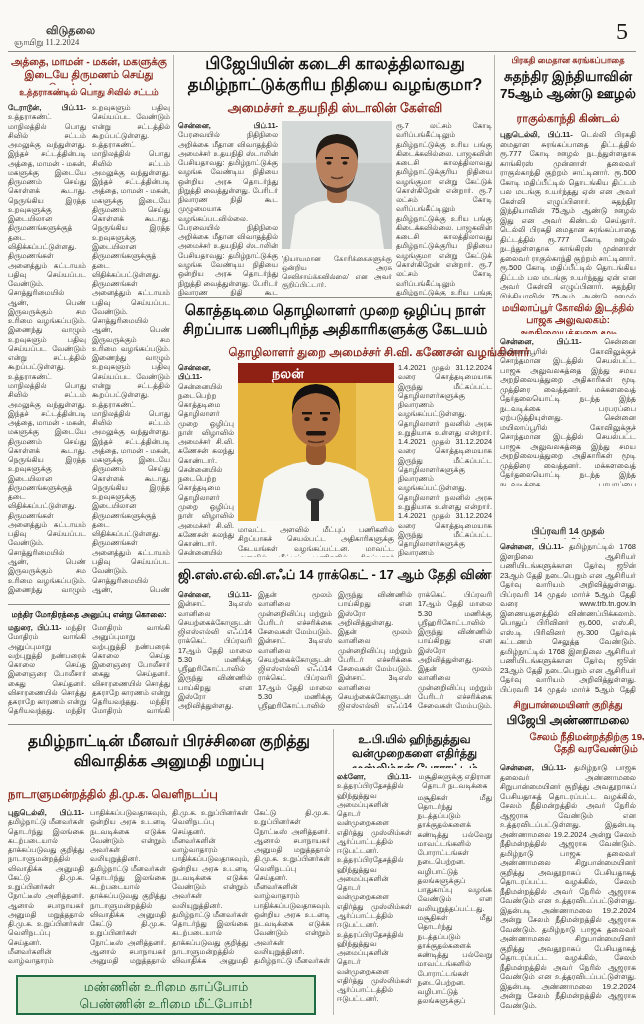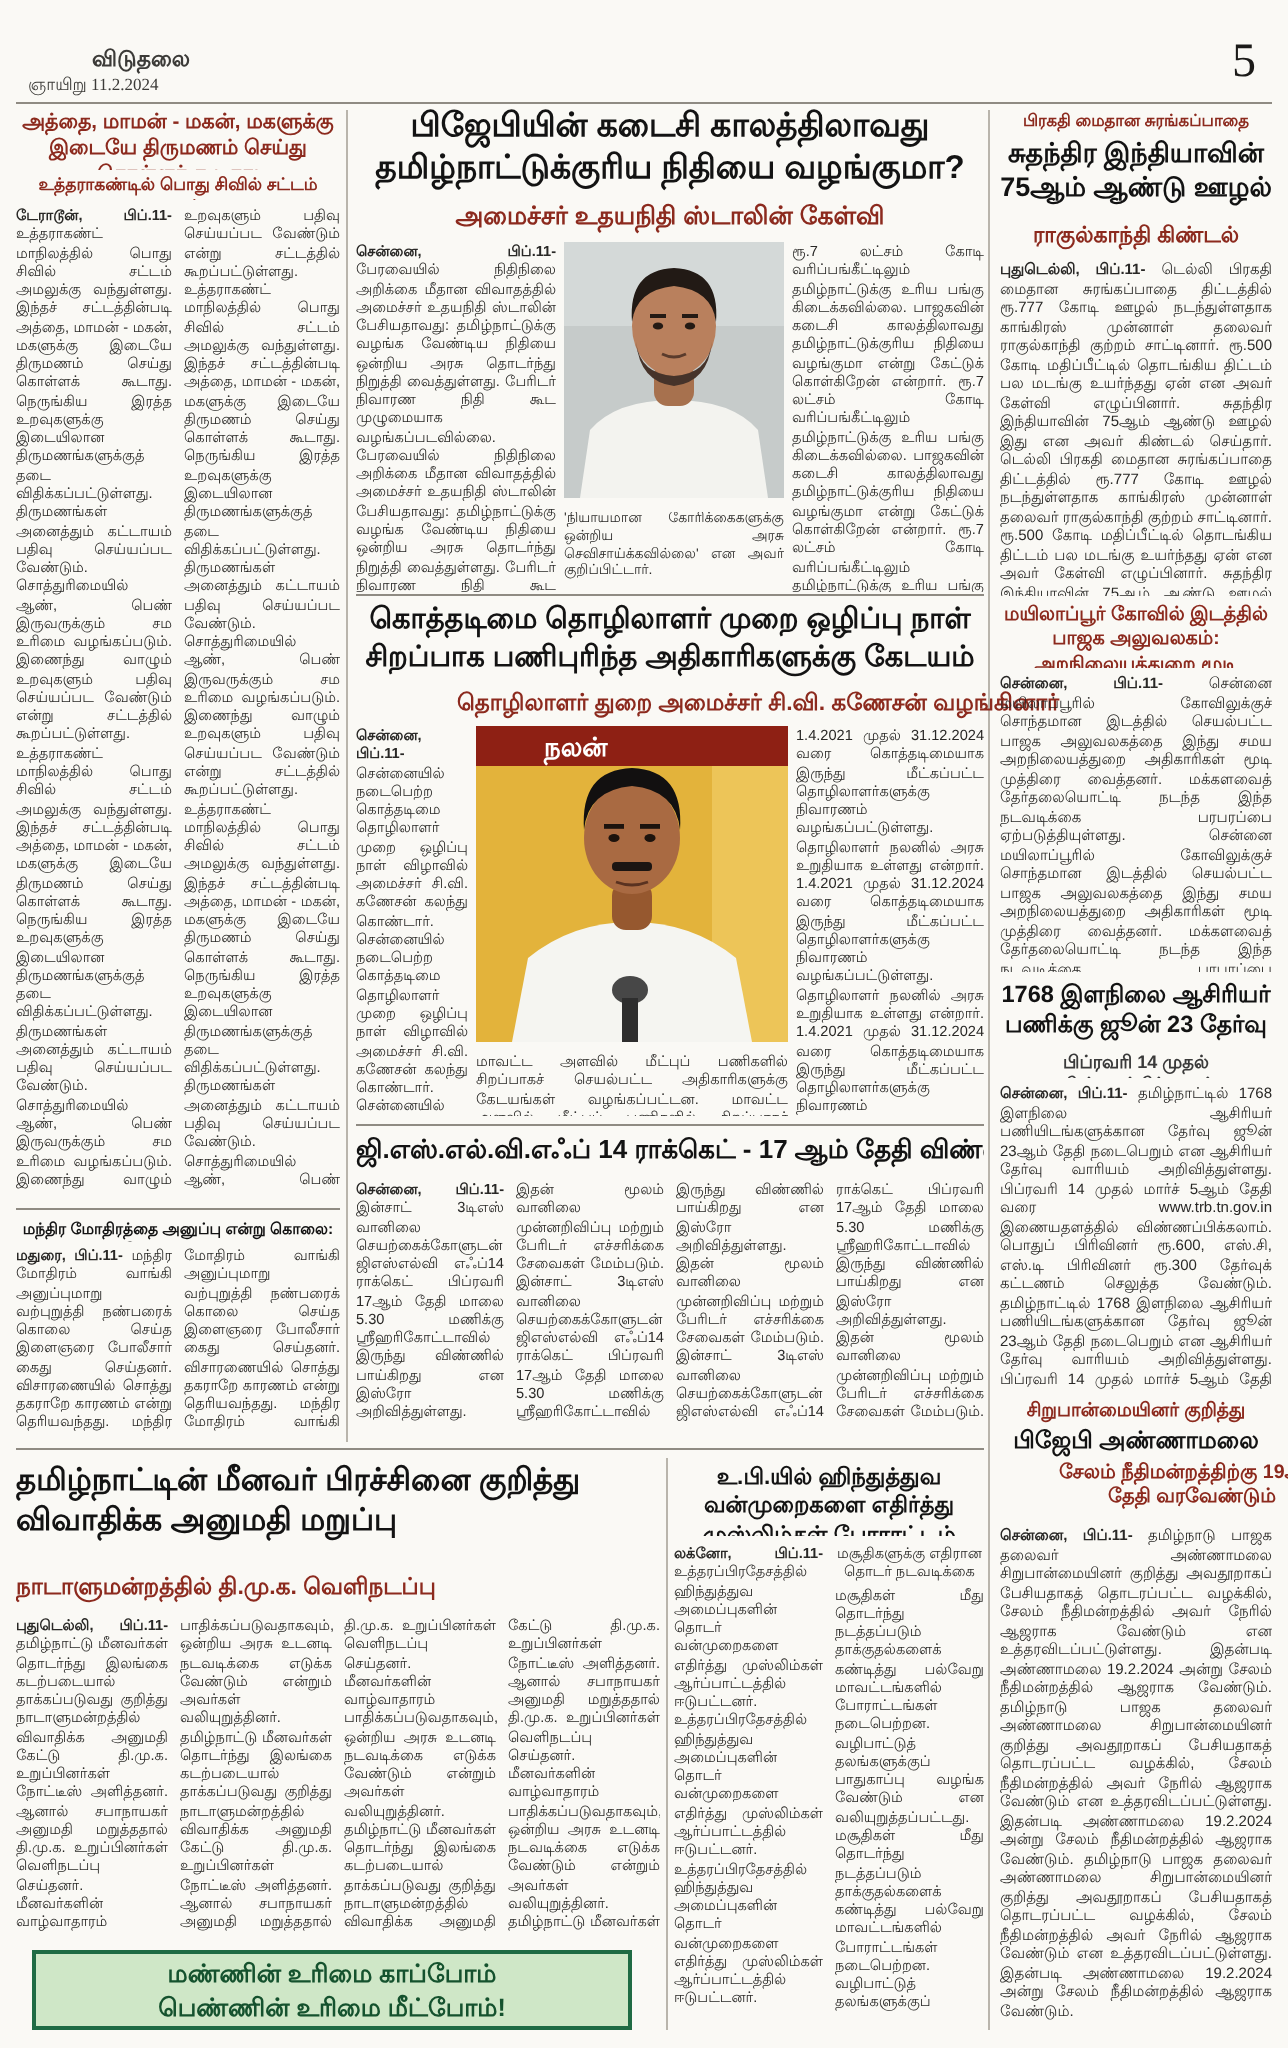--- a/index.html
+++ b/index.html
@@ -1,34 +1,34 @@
 <!DOCTYPE html>
 <html><head>
 <meta charset="utf-8">
 <style>
   html,body{margin:0;padding:0;background:#e9e7e2;}
   .page{position:relative;width:644px;height:1024px;background:#faf9f5;
         font-family:"Liberation Sans",sans-serif;overflow:hidden;}
   .abs{position:absolute;}
   .hl{font-weight:bold;color:#131313;text-align:center;overflow:hidden;line-height:1.28;}
-  .left{text-align:left;}
+  .left{text-align:center;}
   .maroon{color:#8c2a1e;}
   .kick{font-weight:bold;text-align:center;overflow:hidden;}
   .sub{font-weight:bold;color:#8c2a1e;text-align:center;overflow:hidden;line-height:1.25;}
   .body{font-size:7.3px;line-height:1.27;color:#292826;text-align:justify;overflow:hidden;}
   .cols2{column-count:2;column-gap:6px;}
   .cols4{column-count:4;column-gap:6px;}
   .dl{font-weight:bold;}
   .vrule{width:1px;background:#b9b5ac;}
   .hrule{height:1px;background:#8f8b83;}
   .grid1{display:grid;grid-template-columns:100px 110px 96px;gap:4px;}
   .grid2{display:grid;grid-template-columns:56px 156px 94px;gap:4px;}
   .cap{font-size:7px;line-height:1.25;color:#2a2927;text-align:justify;overflow:hidden;margin-top:2px;}
   .banner{border:2px solid #1f6b44;background:#cfe7c7;text-align:center;
-          font-weight:bold;color:#15522e;font-size:12.5px;line-height:1.35;padding-top:2px;overflow:hidden;}
+          font-weight:normal;color:#15522e;font-size:12.5px;line-height:1.35;padding-top:2px;overflow:hidden;}
   .mast1{font-size:11px;font-weight:bold;color:#3c3b38;margin-left:32px;}
   .mast2{font-size:8.5px;color:#3c3b38;}
   .pgnum{font-family:"Liberation Serif",serif;font-size:24px;color:#1c1b19;}
   .inhead{display:block;font-weight:normal;text-align:center;margin:2px 0;}
 </style>
 </head>
 <body>
 
 <div class="page">
 
@@ -155,21 +155,20 @@
     <b class="dl">புதுடெல்லி, பிப்.11-</b>
     <span>டெல்லி பிரகதி மைதான சுரங்கப்பாதை திட்டத்தில் ரூ.777 கோடி ஊழல் நடந்துள்ளதாக காங்கிரஸ் முன்னாள் தலைவர் ராகுல்காந்தி குற்றம் சாட்டினார். ரூ.500 கோடி மதிப்பீட்டில் தொடங்கிய திட்டம் பல மடங்கு உயர்ந்தது ஏன் என அவர் கேள்வி எழுப்பினார். சுதந்திர இந்தியாவின் 75ஆம் ஆண்டு ஊழல் இது என அவர் கிண்டல் செய்தார். டெல்லி பிரகதி மைதான சுரங்கப்பாதை திட்டத்தில் ரூ.777 கோடி ஊழல் நடந்துள்ளதாக காங்கிரஸ் முன்னாள் தலைவர் ராகுல்காந்தி குற்றம் சாட்டினார். ரூ.500 கோடி மதிப்பீட்டில் தொடங்கிய திட்டம் பல மடங்கு உயர்ந்தது ஏன் என அவர் கேள்வி எழுப்பினார். சுதந்திர இந்தியாவின் 75ஆம் ஆண்டு ஊழல் இது என அவர் கிண்டல் செய்தார். டெல்லி பிரகதி மைதான சுரங்கப்பாதை திட்டத்தில் ரூ.777 கோடி ஊழல் நடந்துள்ளதாக காங்கிரஸ் முன்னாள் தலைவர் ராகுல்காந்தி குற்றம் சாட்டினார். ரூ.500 கோடி மதிப்பீட்டில் தொடங்கிய திட்டம் பல மடங்கு உயர்ந்தது ஏன் என அவர் கேள்வி எழுப்பினார். சுதந்திர இந்தியாவின் 75ஆம் ஆண்டு ஊழல் இது என அவர் கிண்டல் செய்தார். </span>
   </div>
 
   <div class="abs hl maroon" style="left:500px;top:302px;width:136px;height:32px;font-size:9.6px;">மயிலாப்பூர் கோவில் இடத்தில் பாஜக அலுவலகம்: அறநிலையத்துறை மூடி முத்திரை வைப்பு</div>
   <div class="abs body" style="left:500px;top:337px;width:136px;height:149px;font-size:7.5px;">
     <b class="dl">சென்னை, பிப்.11-</b>
     <span>சென்னை மயிலாப்பூரில் கோவிலுக்குச் சொந்தமான இடத்தில் செயல்பட்ட பாஜக அலுவலகத்தை இந்து சமய அறநிலையத்துறை அதிகாரிகள் மூடி முத்திரை வைத்தனர். மக்களவைத் தேர்தலையொட்டி நடந்த இந்த நடவடிக்கை பரபரப்பை ஏற்படுத்தியுள்ளது. சென்னை மயிலாப்பூரில் கோவிலுக்குச் சொந்தமான இடத்தில் செயல்பட்ட பாஜக அலுவலகத்தை இந்து சமய அறநிலையத்துறை அதிகாரிகள் மூடி முத்திரை வைத்தனர். மக்களவைத் தேர்தலையொட்டி நடந்த இந்த நடவடிக்கை பரபரப்பை ஏற்படுத்தியுள்ளது. சென்னை மயிலாப்பூரில் கோவிலுக்குச் சொந்தமான இடத்தில் செயல்பட்ட பாஜக அலுவலகத்தை இந்து சமய அறநிலையத்துறை அதிகாரிகள் மூடி முத்திரை வைத்தனர். மக்களவைத் தேர்தலையொட்டி நடந்த இந்த நடவடிக்கை பரபரப்பை ஏற்படுத்தியுள்ளது. </span>
   </div>
 
-  <div class="abs hl" style="left:500px;top:490px;width:136px;height:34px;font-size:11.8px;">1768 இளநிலை ஆசிரியர் பணிக்கு ஜூன் 23 தேர்வு</div>
   <div class="abs kick" style="left:500px;top:526px;width:136px;height:13px;font-size:9px;color:#3a3a3a;">பிப்ரவரி 14 முதல் விண்ணப்பிக்கலாம்</div>
   <div class="abs body" style="left:500px;top:542px;width:136px;height:153px;font-size:7.5px;">
     <b class="dl">சென்னை, பிப்.11-</b>
     <span>தமிழ்நாட்டில் 1768 இளநிலை ஆசிரியர் பணியிடங்களுக்கான தேர்வு ஜூன் 23ஆம் தேதி நடைபெறும் என ஆசிரியர் தேர்வு வாரியம் அறிவித்துள்ளது. பிப்ரவரி 14 முதல் மார்ச் 5ஆம் தேதி வரை www.trb.tn.gov.in இணையதளத்தில் விண்ணப்பிக்கலாம். பொதுப் பிரிவினர் ரூ.600, எஸ்.சி, எஸ்.டி பிரிவினர் ரூ.300 தேர்வுக் கட்டணம் செலுத்த வேண்டும். தமிழ்நாட்டில் 1768 இளநிலை ஆசிரியர் பணியிடங்களுக்கான தேர்வு ஜூன் 23ஆம் தேதி நடைபெறும் என ஆசிரியர் தேர்வு வாரியம் அறிவித்துள்ளது. பிப்ரவரி 14 முதல் மார்ச் 5ஆம் தேதி வரை www.trb.tn.gov.in இணையதளத்தில் விண்ணப்பிக்கலாம். பொதுப் பிரிவினர் ரூ.600, எஸ்.சி, எஸ்.டி பிரிவினர் ரூ.300 தேர்வுக் கட்டணம் செலுத்த வேண்டும். தமிழ்நாட்டில் 1768 இளநிலை ஆசிரியர் பணியிடங்களுக்கான தேர்வு ஜூன் 23ஆம் தேதி நடைபெறும் என ஆசிரியர் தேர்வு வாரியம் அறிவித்துள்ளது. பிப்ரவரி 14 முதல் மார்ச் 5ஆம் தேதி வரை www.trb.tn.gov.in இணையதளத்தில் விண்ணப்பிக்கலாம். பொதுப் பிரிவினர் ரூ.600, எஸ்.சி, எஸ்.டி பிரிவினர் ரூ.300 தேர்வுக் கட்டணம் செலுத்த வேண்டும். </span>
   </div>
 
   <div class="abs kick maroon" style="left:500px;top:699px;width:136px;height:13px;font-size:9.4px;">சிறுபான்மையினர் குறித்து</div>
   <div class="abs hl" style="left:500px;top:713px;width:136px;height:16px;font-size:11.8px;">பிஜேபி அண்ணாமலை அவதூறு பேச்சு</div>
   <div class="abs sub" style="left:528px;top:731px;width:136px;height:28px;font-size:9.8px;">சேலம் நீதிமன்றத்திற்கு 19ஆம் தேதி வரவேண்டும்</div>
   <div class="abs body" style="left:500px;top:763px;width:136px;height:251px;font-size:7.5px;">

